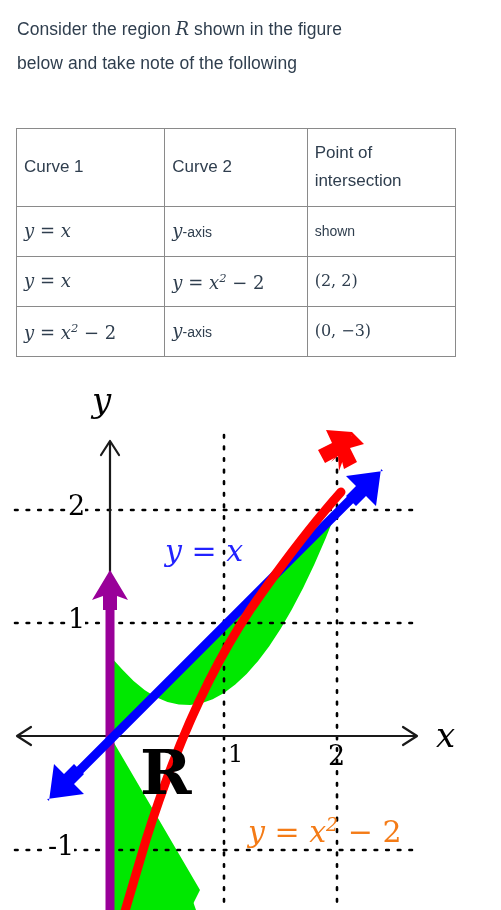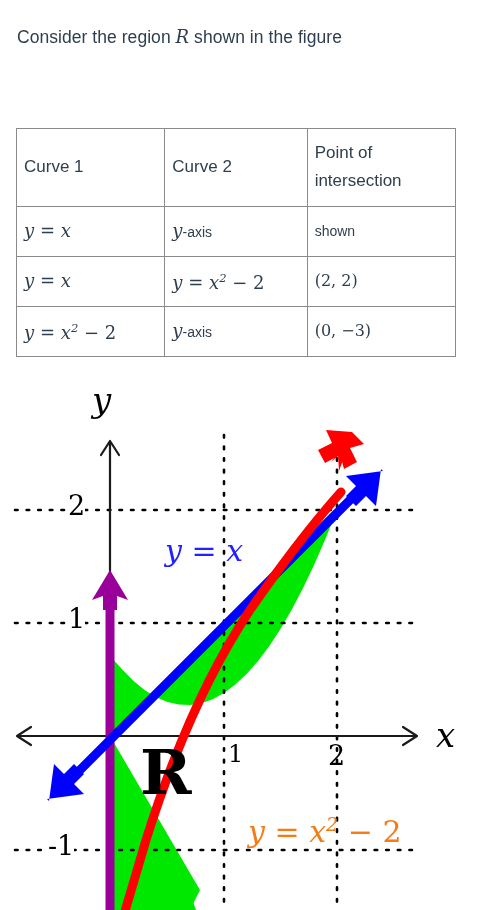--- a/index.html
+++ b/index.html
@@ -18,21 +18,21 @@
     position: relative;
     width: 501px;
     height: 910px;
     background: #ffffff;
   }
 
   
   .prompt {
     position: absolute;
     left: 17px;
-    top: 20px;
+    top: 12px;
     width: 470px;
     font-size: 17.5px;
     line-height: 34px;
     color: #2f3e4e;
     letter-spacing: 0.05px;
   }
   .mathit {
     font-family: "DejaVu Serif", serif;
     font-style: italic;
     font-size: 18px;
@@ -131,21 +131,21 @@
     line-height: 1;
   }
 </style>
 </head>
 <body>
 
 <div id="page">
 
   <div class="prompt">
     <span>Consider the region </span><span class="mathit">R</span><span> shown in the figure</span><br>
-    <br>
+    <span>below and take note of the following</span><br>
   </div>
 
   <div class="tbl-wrap">
     <table class="isect">
       <colgroup>
           <col class="c1">
           <col class="c2">
           <col class="c3">
         </colgroup>
       <thead>

